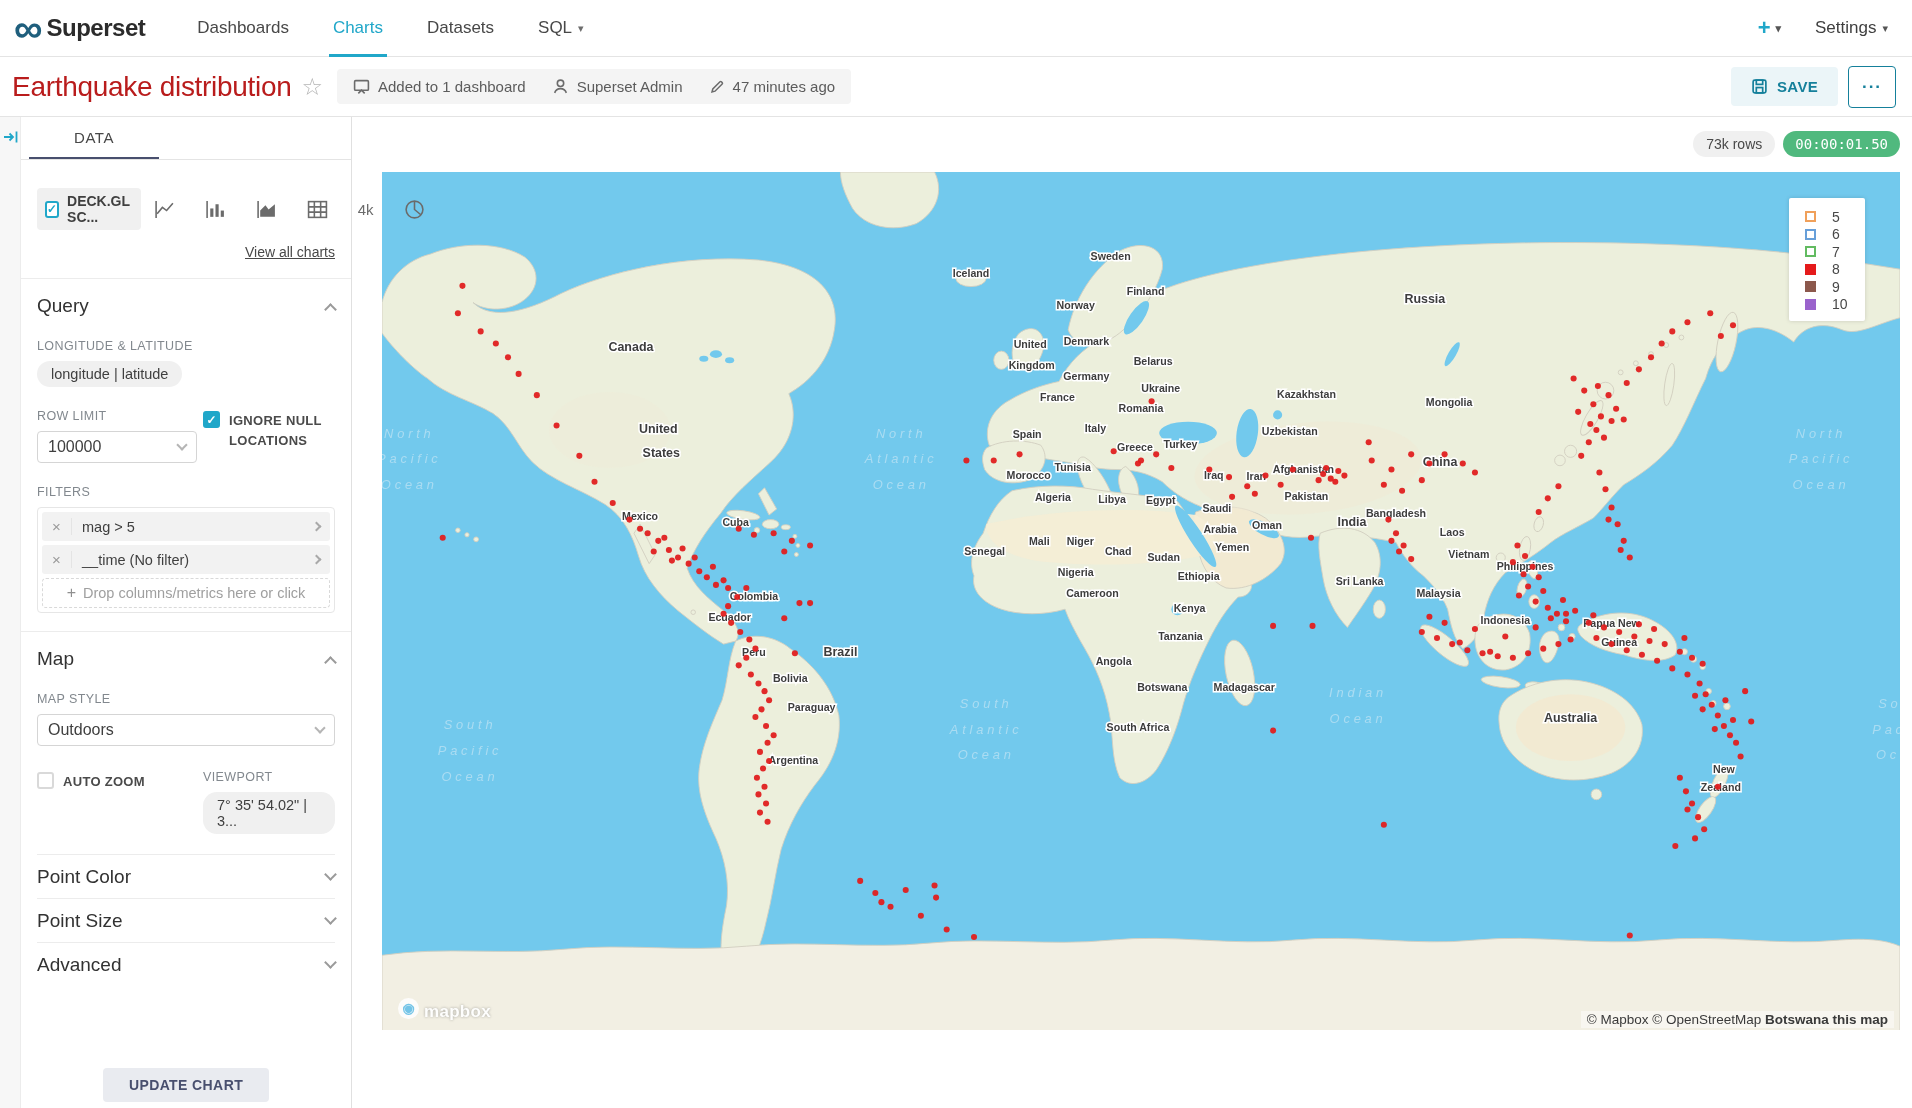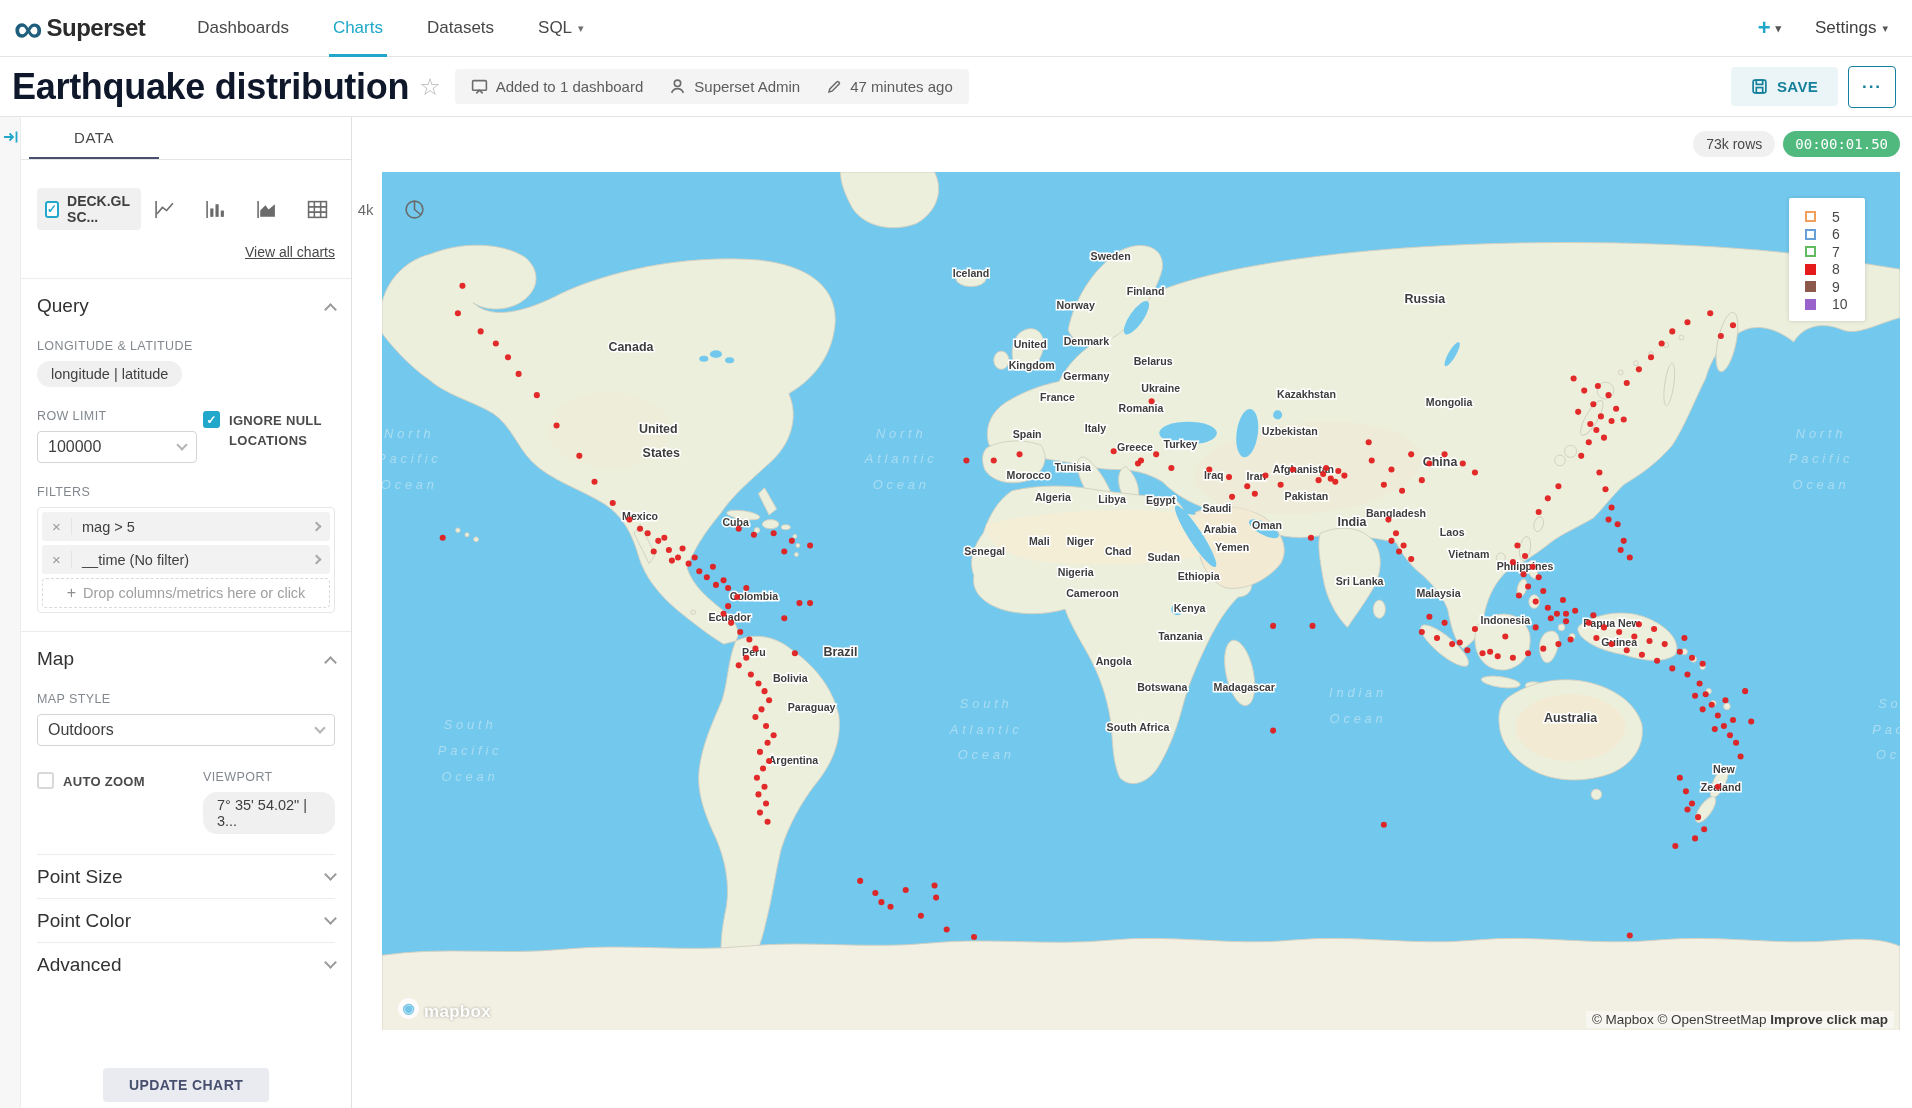--- a/index.html
+++ b/index.html
@@ -20,21 +20,21 @@
   .nav-item .caret { margin-left:6px; font-size:11px; color:#6d6d6d; }
   .nav-right { margin-left:auto; display:flex; align-items:center; gap:34px; padding-right:24px; }
   .nav-plus { color:#20a7c9; font-size:22px; font-weight:bold; display:flex; align-items:center; cursor:pointer; }
   .nav-plus .caret { font-size:11px; color:#555; margin-left:5px; }
   .nav-settings { font-size:17px; color:#3f3f3f; display:flex; align-items:center; cursor:pointer; }
   .nav-settings .caret { font-size:11px; color:#555; margin-left:6px; }
 
   
   .hdr { position:absolute; top:57px; left:0; right:0; height:60px; background:#fff;
     border-bottom:1px solid #e4e4e4; display:flex; align-items:center; z-index:25; }
-  .hdr-title { font-size:36px; font-weight:bold; color:#0f172a; margin-left:12px; letter-spacing:-0.3px; }
+  .hdr-title { font-size:28px; font-weight:normal; color:#b91c1c; margin-left:12px; letter-spacing:-0.3px; }
   .hdr-star { font-size:24px; color:#b5b5b5; margin:0 14px 0 10px; cursor:pointer; }
   .hdr-badges { display:flex; align-items:center; gap:26px; background:#f4f4f4; border-radius:4px;
     padding:9px 16px; font-size:15px; color:#5c5c5c; }
   .hdr-badge { display:flex; align-items:center; gap:8px; cursor:pointer; }
   .hdr-badge svg { display:block; }
   .hdr-actions { margin-left:auto; display:flex; align-items:center; gap:10px; padding-right:16px; }
   .btn-save { display:flex; align-items:center; gap:9px; background:#ebf5f8; color:#15809b;
     font-size:15px; font-weight:bold; border:none; border-radius:4px; padding:11px 20px; cursor:pointer; letter-spacing:.3px; }
   .btn-more { width:48px; height:42px; background:#fff; border:1px solid #15809b; border-radius:4px;
     color:#15809b; font-size:17px; font-weight:bold; letter-spacing:1px; cursor:pointer; line-height:1; }
@@ -335,25 +335,25 @@
           </div>
         </div>
         <div class="col-r">
           <div class="fld-label" style="margin-top:24px;">VIEWPORT</div>
           <span class="pill">7° 35' 54.02" | 3...</span>
         </div>
       </div>
 
       <div class="collapsed-wrap">
         <div class="collapsed-sec">
+          <span class="sec-title">Point Color</span>
+          <span class="chev down"></span>
+        </div>
+        <div class="collapsed-sec">
           <span class="sec-title">Point Size</span>
-          <span class="chev down"></span>
-        </div>
-        <div class="collapsed-sec">
-          <span class="sec-title">Point Color</span>
           <span class="chev down"></span>
         </div>
         <div class="collapsed-sec">
           <span class="sec-title">Advanced</span>
           <span class="chev down"></span>
         </div>
       </div>
     </div>
 
     <div class="update-btn-wrap">
@@ -814,18 +814,18 @@
           </div>
       </div>
 
       <div class="mb-logo">
         <span class="mb-circle">◉</span>
         <span class="mb-text">mapbox</span>
       </div>
       <div class="attrib">
         <span>© Mapbox</span>
         <span>© OpenStreetMap</span>
-        <b>Improve click map</b>
+        <b>Botswana this map</b>
       </div>
     </div>
 
   </div>
 </div>
 
 </body></html>

